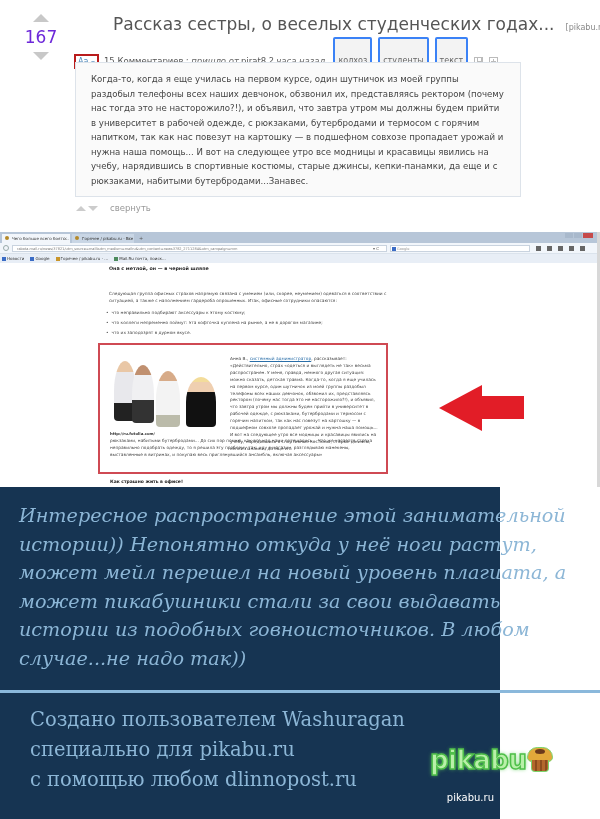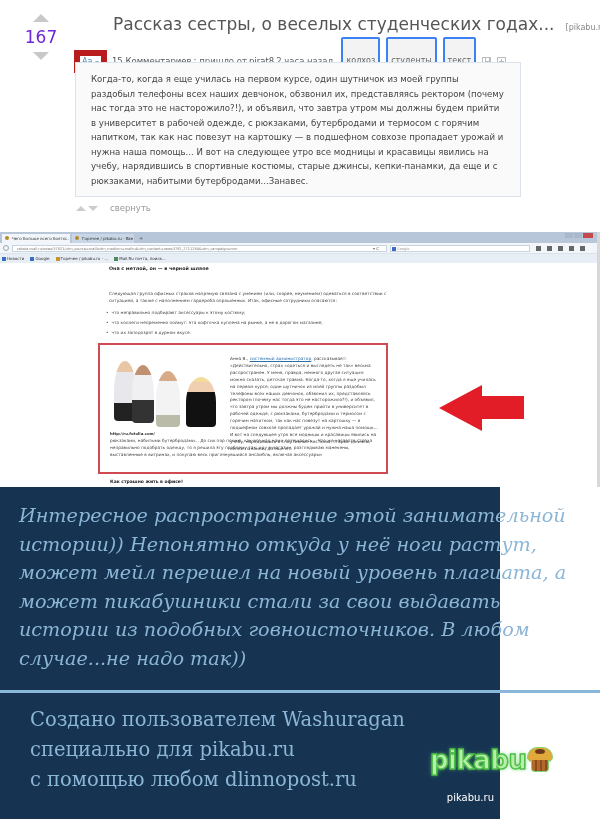--- a/index.html
+++ b/index.html
@@ -14,23 +14,23 @@
   .vote { position: absolute; left: 26px; top: 14px; width: 30px; text-align: center; }
   .vote-up { width: 0; height: 0; margin: 0 auto; border-left: 8px solid transparent; border-right: 8px solid transparent; border-bottom: 8px solid #c8c8c8; }
   .vote-count { font-size: 17px; color: #6d28d9; margin: 5px 0 5px -4px; width: 38px; text-align: center; font-family: "DejaVu Sans", sans-serif; }
   .vote-down { width: 0; height: 0; margin: 0 auto; border-left: 8px solid transparent; border-right: 8px solid transparent; border-top: 8px solid #c8c8c8; }
 
   .title-row { position: absolute; left: 74px; top: 14px; white-space: nowrap; margin-left: 39px; }
   .title { font-size: 17px; color: #555; font-weight: normal; }
   .source { font-size: 8px; color: #888; margin-left: 6px; }
 
   .meta-row { position: absolute; left: 74px; top: 37px; font-size: 8.5px; color: #666; white-space: nowrap; display: flex; align-items: center; }
-  .aa-btn { border: 6px solid #b91c1c; color: #4a86b8; font-size: 8px; padding: 0 2px; margin-right: 5px; line-height: 11px; }
+  .aa-btn { border: 2px solid #b91c1c; color: #4a86b8; font-size: 8px; padding: 0 2px; margin-right: 5px; line-height: 11px; }
   .meta-link { color: #555; text-decoration: underline; }
-  .meta-text { color: #666; margin: 0 2px; }
+  .meta-text { color: #666; margin: 0 2px; font-style: italic; }
   .tag { display: inline-block; border: 2px solid #3b82f6; background: #f3f3f3; color: #666; font-size: 8px; padding: 16px 3px; line-height: 12px; margin-left: 6px; border-radius: 2px; }
   .tag:first-of-type { margin-left: 12px; }
   .icon-save, .icon-plus { display: inline-block; width: 9px; height: 9px; border: 1px solid #bbb; margin-left: 6px; position: relative; }
   .icon-save::after { content: ""; position: absolute; left: 2px; top: 0; width: 3px; height: 3px; border: 1px solid #bbb; border-top: none; }
   .icon-plus::before { content: ""; position: absolute; left: 3px; top: 1px; width: 1px; height: 5px; background: #bbb; }
   .icon-plus::after { content: ""; position: absolute; left: 1px; top: 3px; width: 5px; height: 1px; background: #bbb; }
 
   .story-box { position: absolute; left: 75px; top: 62px; width: 446px; height: 135px; border: 1px solid #dde3ea; background: #fafafa; padding: 9px 15px; }
   .story-text { font-size: 8.6px; line-height: 14.5px; color: #444; }
 

